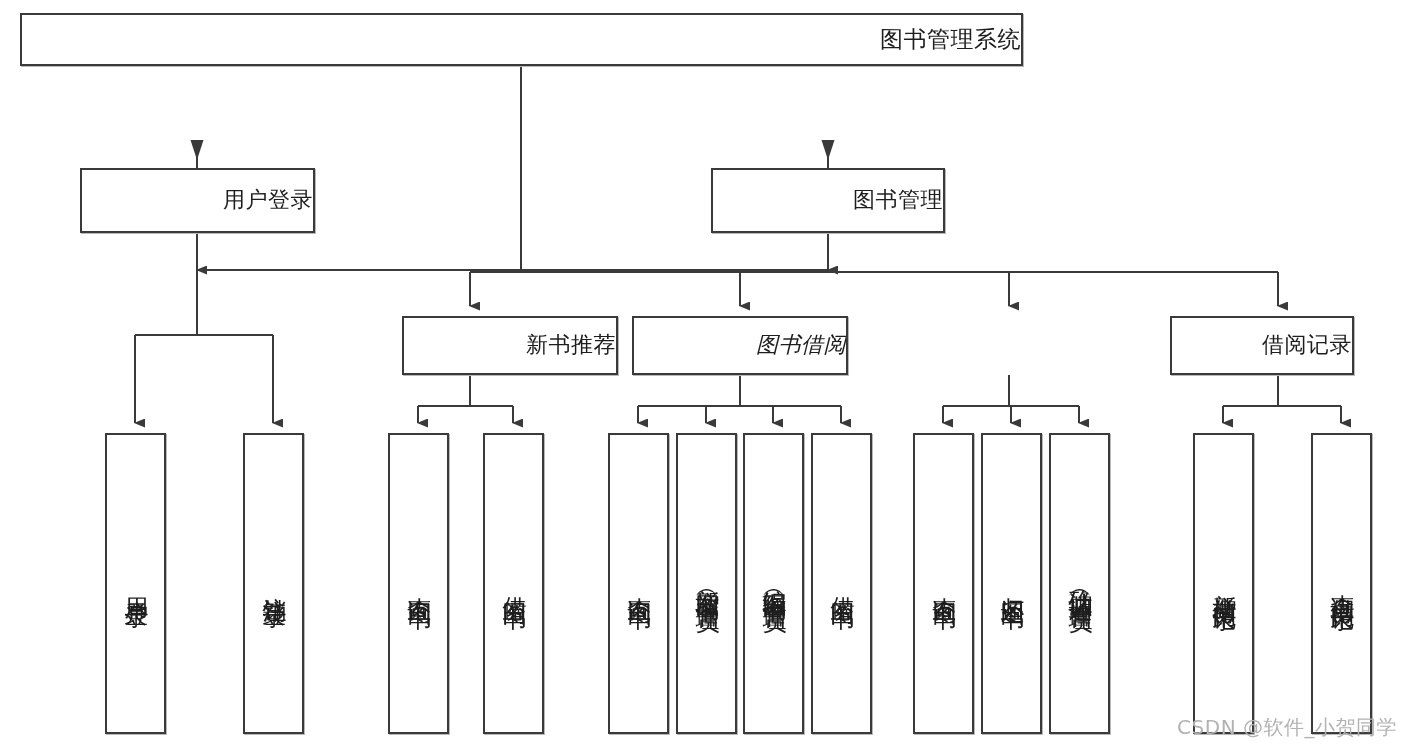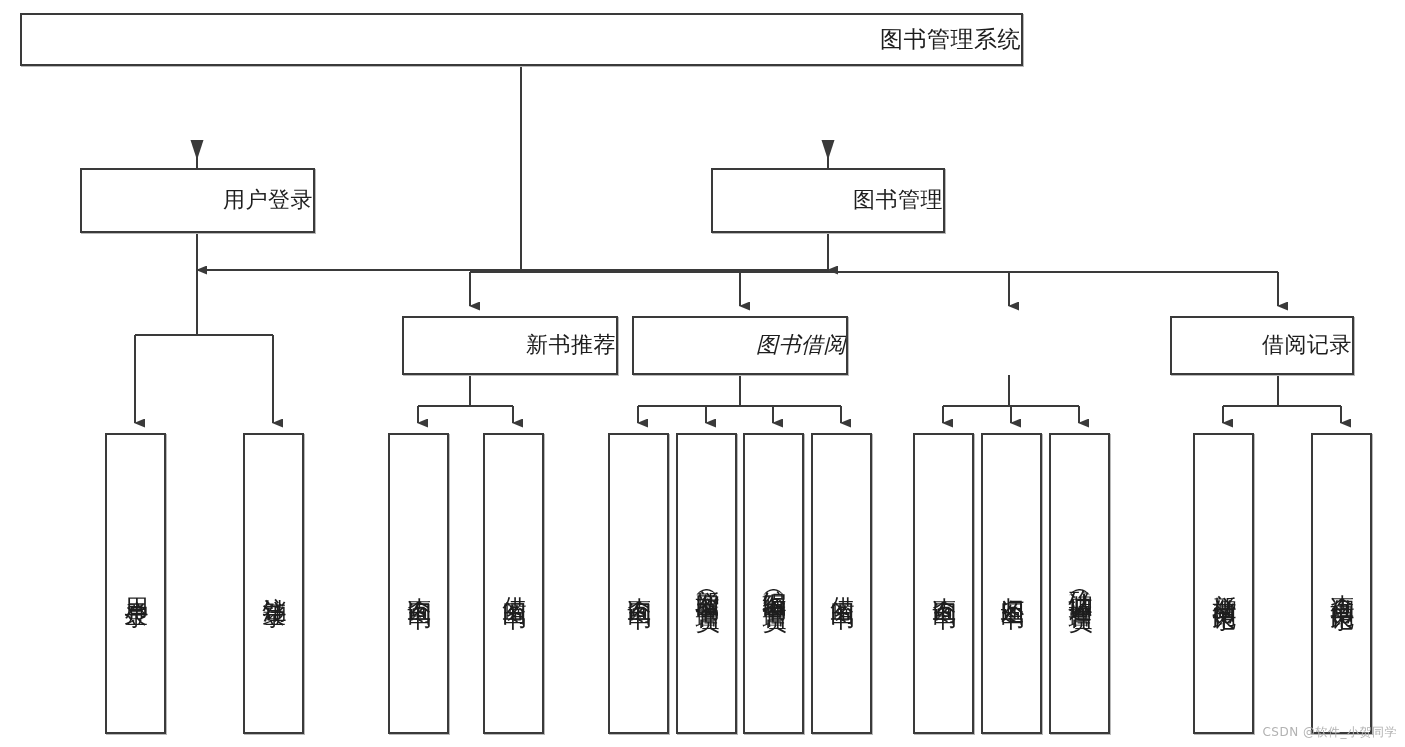--- a/index.html
+++ b/index.html
@@ -59,21 +59,21 @@
     font-size: 24px;
     line-height: 1.08;
     letter-spacing: 3px;
     text-align: center;
     max-height: 100%;
   }
   .watermark {
     position: absolute;
     right: 8px;
     bottom: 6px;
-    font-size: 12px;
+    font-size: 20px;
     color: #b2b2b2;
     white-space: nowrap;
     letter-spacing: 0.5px;
     text-align: center;
   }
 </style>
 </head>
 <body>
 
 <div id="diagram-root">

